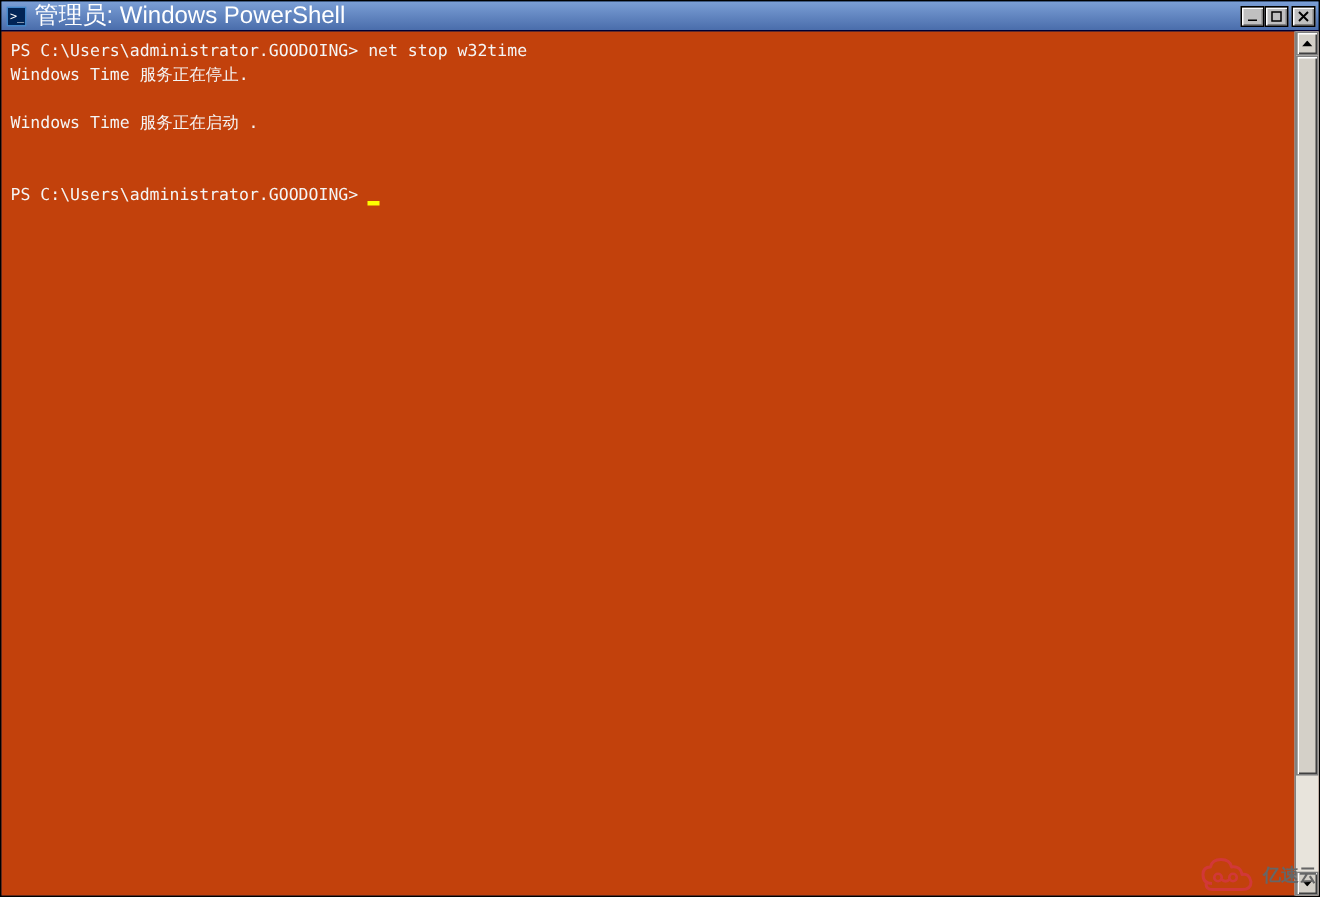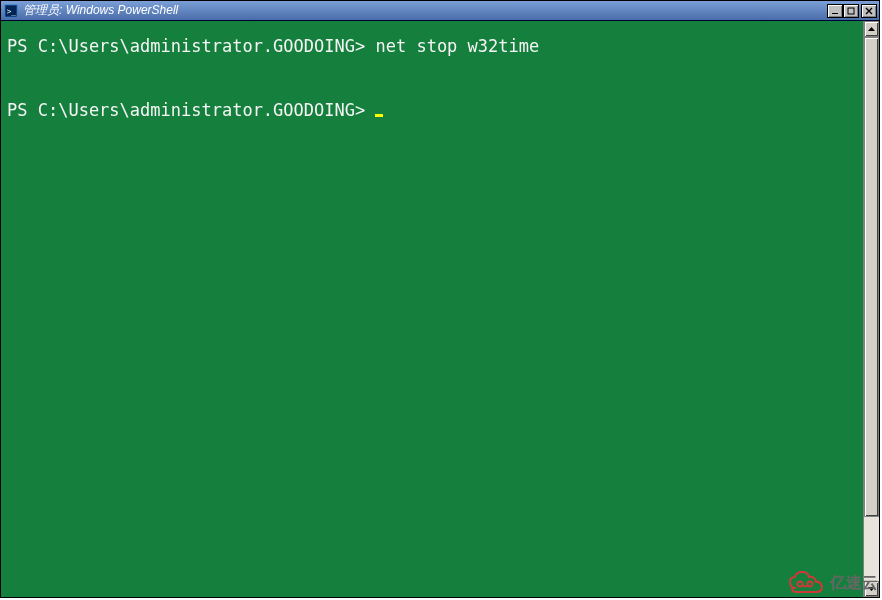--- a/index.html
+++ b/index.html
@@ -40,24 +40,23 @@
       align-items: center;
       justify-content: center;
     }
     .titlebar-icon svg {
       width: 14px;
       height: 14px;
     }
     .titlebar-text {
       flex: 1;
       color: #fff;
-      font-size: 12px;
+      font-size: 16px;
       font-family: "SimSun", "宋体", sans-serif;
       white-space: nowrap;
-      font-style: italic;
     }
     .window-controls {
       display: flex;
       gap: 0;
     }
     .win-btn {
       width: 16px;
       height: 14px;
       background: #c0c0c0;
       border: 1px solid #000;
@@ -68,26 +67,26 @@
       font-family: "Arial", sans-serif;
       font-weight: bold;
       cursor: pointer;
       margin-left: 0;
       box-shadow: inset 1px 1px 0 #fff, inset -1px -1px 0 #808080;
     }
     .win-btn.close {
       margin-left: 2px;
     }
     .terminal-body {
-      padding: 17px 6px;
+      padding: 5px 6px;
       font-family: "Consolas", "NSimSun", "新宋体", monospace;
-      font-size: 17px;
+      font-size: 11px;
       line-height: 16px;
       color: #f5f5f5;
-      background: #15803d;
+      background: #c2410c;
       height: calc(100% - 20px);
       position: relative;
     }
     .scrollbar {
       position: absolute;
       right: 0;
       top: 20px;
       bottom: 0;
       width: 16px;
       background: #d4d0c8;
@@ -139,21 +138,21 @@
       vertical-align: bottom;
       margin-bottom: 1px;
     }
     .watermark {
       position: absolute;
       bottom: 2px;
       right: 4px;
       display: flex;
       align-items: center;
       gap: 4px;
-      font-size: 16px;
+      font-size: 12px;
       color: #666;
       font-family: "Microsoft YaHei", sans-serif;
       font-weight: bold;
     }
     .watermark-icon svg {
       width: 40px;
       height: 26px;
     }
   </style>
 </head>
@@ -182,21 +181,23 @@
       <div class="win-btn close">
         <svg width="8" height="8" viewBox="0 0 8 8">
             <path d="M1 1 L7 7 M7 1 L1 7" stroke="#000" stroke-width="1.3"></path>
           </svg>
       </div>
     </div>
   </div>
 
   <div class="terminal-body" id="terminal-lines">
   <div class="line"><span class="prompt">PS C:\Users\administrator.GOODOING&gt; </span><span class="command">net stop w32time</span></div>
+      <div class="line">Windows Time 服务正在停止.</div>
       <div class="line"></div>
+      <div class="line">Windows Time 服务正在启动 .</div>
       <div class="line"></div>
       <div class="line"></div>
       <div class="line"><span class="prompt">PS C:\Users\administrator.GOODOING&gt; </span><span class="cursor"></span></div>
     </div>
 
   <div class="scrollbar">
     <div class="scroll-btn">
       <svg width="7" height="4" viewBox="0 0 7 4">
           <path d="M0 4 L3.5 0 L7 4 Z" fill="#000"></path>
         </svg>

